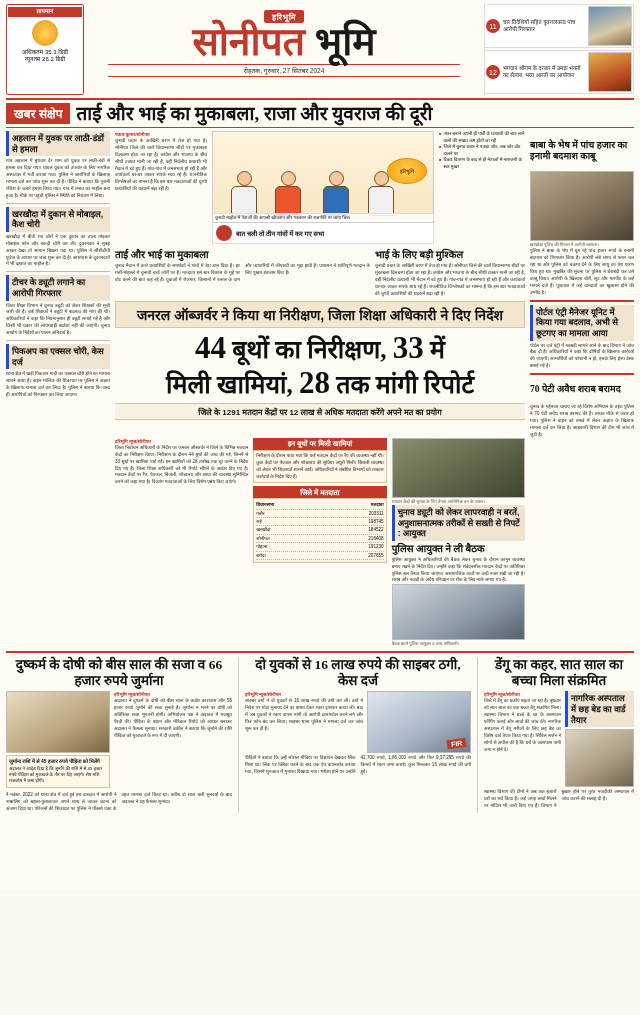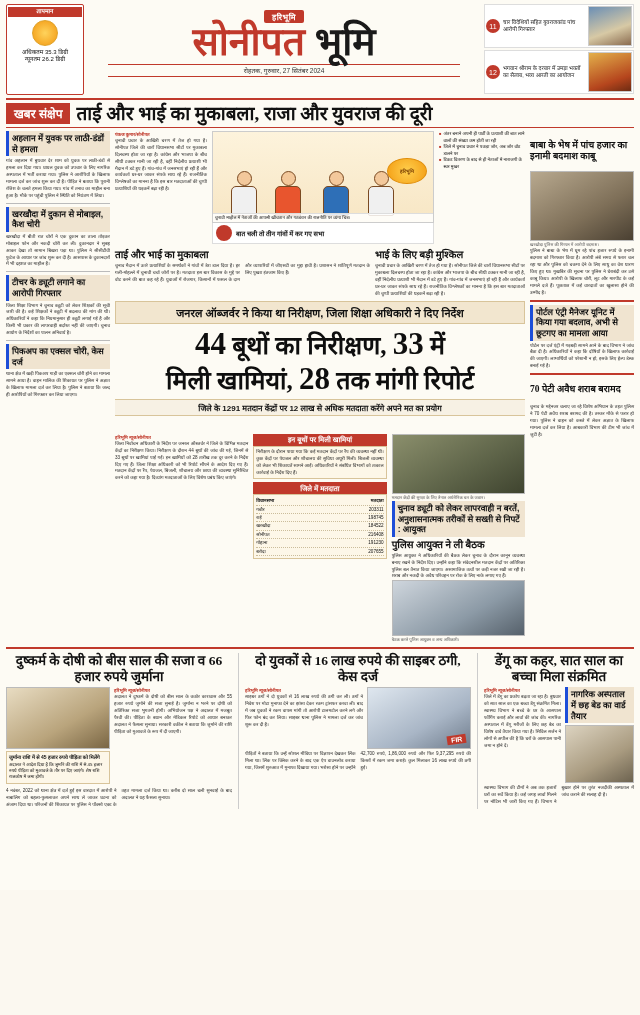--- a/index.html
+++ b/index.html
@@ -124,21 +124,21 @@
   }
   .cart-strip{
     display:flex;align-items:center;gap:4px;border:1px solid #ddd;border-top:none;
     padding:2px 3px;background:#fff;
   }
   .cart-strip .dot{width:16px;height:16px;border-radius:50%;background:#c0392b;flex:none;}
   .cart-strip .t{font-size:6.5px;font-weight:bold;}
 
   
   .big-kicker{
-    background:#f2e6cf;border:1px solid #d8c49a;font-weight:bold;font-size:11px;
+    background:#f2e6cf;border:1px solid #d8c49a;font-weight:bold;font-size:14px;
     padding:3px 5px;text-align:center;margin-top:4px;
   }
   .big-head{
     font-family:"Liberation Serif", serif;font-weight:bold;text-align:center;
     font-size:25px;line-height:1.12;margin:3px 0 2px;color:#0e0e0e;
   }
   .big-head .num{font-size:31px;}
   .big-sub{
     text-align:center;font-size:8px;font-weight:bold;background:#f7f1e4;
     border-top:1px solid #d8c49a;border-bottom:1px solid #d8c49a;padding:2px;

